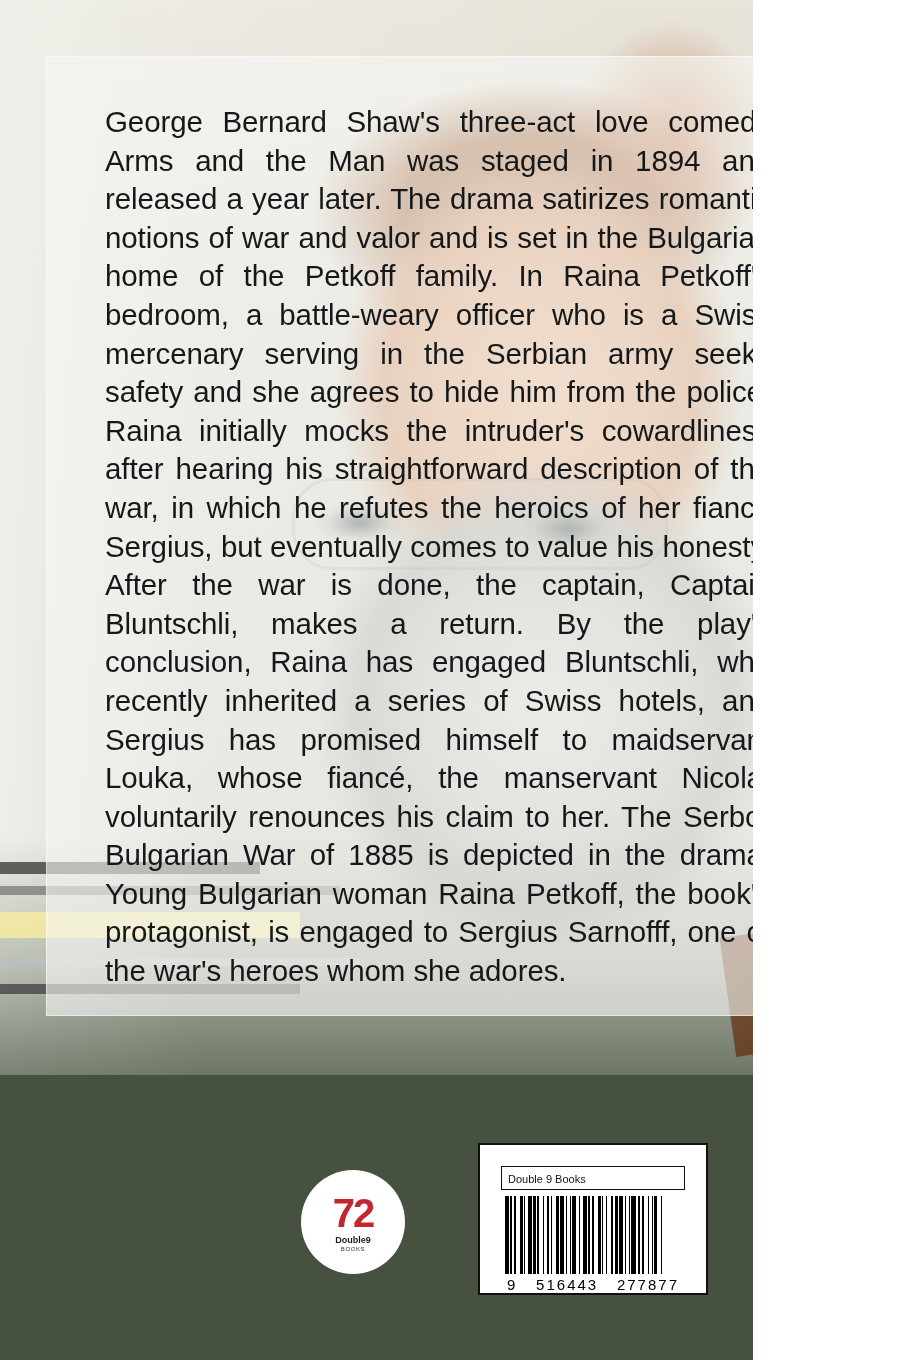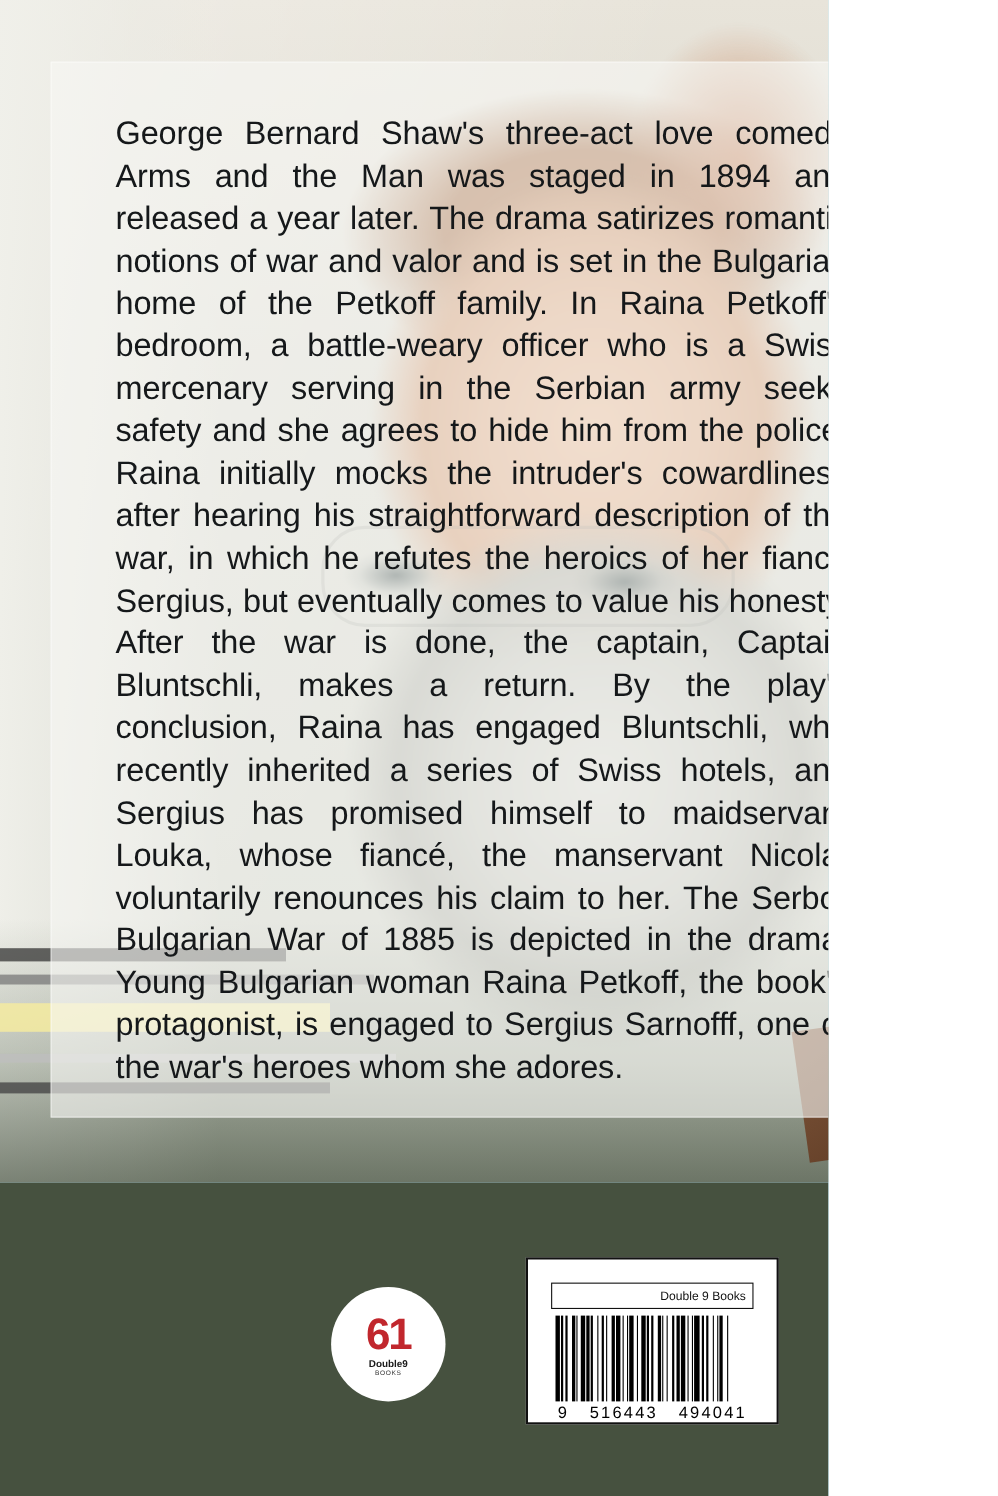--- a/index.html
+++ b/index.html
@@ -202,21 +202,20 @@
   .barcode-box {
     position: absolute;
     left: 478px;
     top: 1143px;
     width: 230px;
     height: 152px;
     background: #ffffff;
     border: 2px solid #111111;
     box-sizing: border-box;
     padding: 21px;
-    text-align: right;
   }
   .barcode-label {
     font-family: "Liberation Sans", sans-serif;
     font-size: 11px;
     color: #111111;
     border: 1px solid #111111;
     padding: 4px 6px;
     box-sizing: border-box;
     height: 24px;
     line-height: 16px;
@@ -272,21 +271,21 @@
     <div class="art-brown"></div>
   </div>
 
   <div class="blurb-panel">
     <p class="blurb-text">George Bernard Shaw's three-act love comedy Arms and the Man was staged in 1894 and released a year later. The drama satirizes romantic notions of war and valor and is set in the Bulgarian home of the Petkoff family. In Raina Petkoff's bedroom, a battle-weary officer who is a Swiss mercenary serving in the Serbian army seeks safety and she agrees to hide him from the police. Raina initially mocks the intruder's cowardliness after hearing his straightforward description of the war, in which he refutes the heroics of her fiance Sergius, but eventually comes to value his honesty. After the war is done, the captain, Captain Bluntschli, makes a return. By the play's conclusion, Raina has engaged Bluntschli, who recently inherited a series of Swiss hotels, and Sergius has promised himself to maidservant Louka, whose fiancé, the manservant Nicola, voluntarily renounces his claim to her. The Serbo-Bulgarian War of 1885 is depicted in the drama. Young Bulgarian woman Raina Petkoff, the book's protagonist, is engaged to Sergius Sarnofff, one of the war's heroes whom she adores.</p>
   </div>
 
   <div class="footer-band"></div>
 
   <div class="publisher-logo">
-    <div class="logo-mark">61</div>
+    <div class="logo-mark">72</div>
     <div class="logo-word">Double9</div>
     <div class="logo-sub">BOOKS</div>
   </div>
 
   <div class="barcode-box">
     <div class="barcode-label">Double 9 Books</div>
     <div class="barcode-bars">
         <span style="width: 4.05px; background: rgb(0, 0, 0);"></span>
         <span style="width: 1.35px; background: transparent;"></span>
         <span style="width: 1.35px; background: rgb(0, 0, 0);"></span>
@@ -354,17 +353,17 @@
         <span style="width: 1.35px; background: rgb(0, 0, 0);"></span>
         <span style="width: 1.35px; background: transparent;"></span>
         <span style="width: 2.7px; background: rgb(0, 0, 0);"></span>
         <span style="width: 4.05px; background: transparent;"></span>
         <span style="width: 1.35px; background: rgb(0, 0, 0);"></span>
         <span style="width: 1.35px; background: transparent;"></span>
       </div>
     <div class="barcode-digits">
       <span>9</span>
       <span>516443</span>
-      <span>494041</span>
+      <span>277877</span>
     </div>
   </div>
 
 </div>
 
 </body></html>

